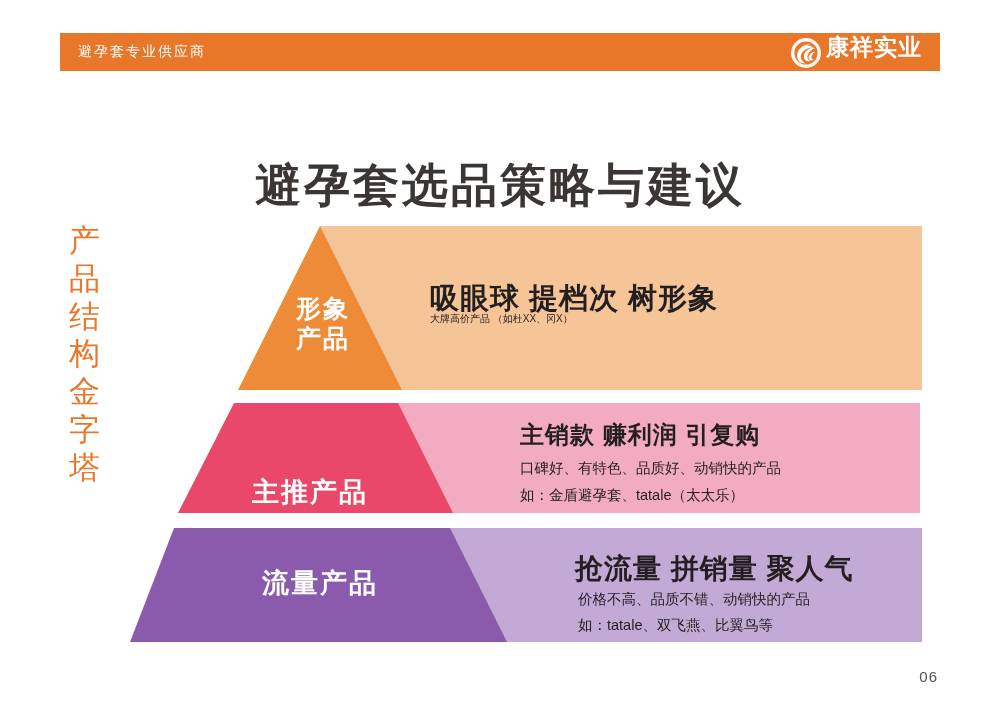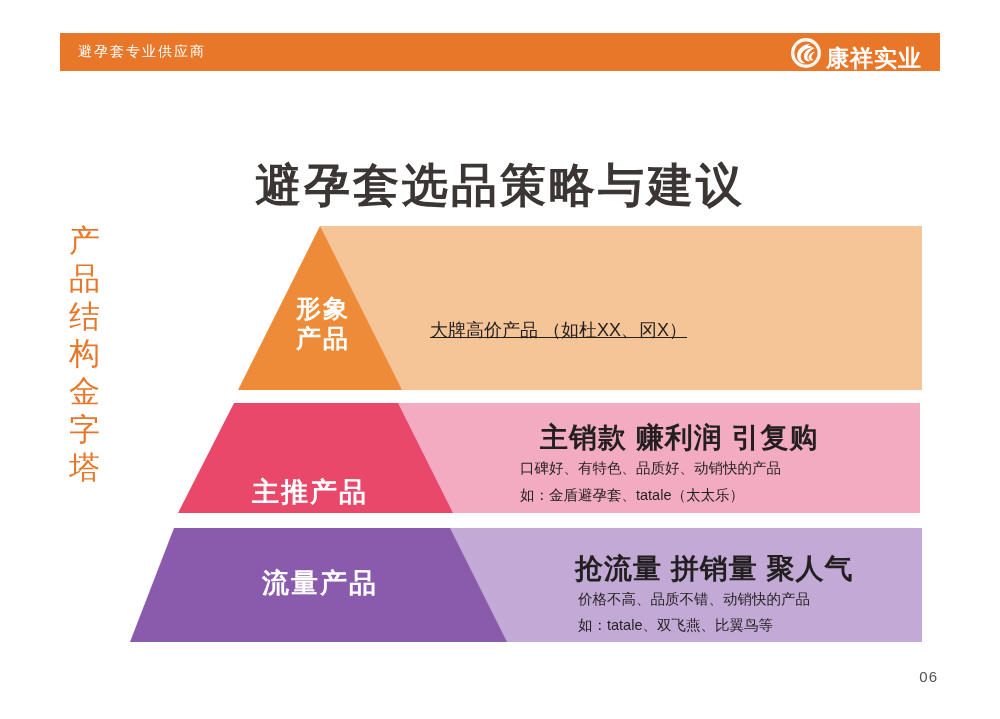--- a/index.html
+++ b/index.html
@@ -35,21 +35,21 @@
     letter-spacing: 2px;
     color: #ffffff;
     white-space: nowrap;
   }
   .logo-group {
     position: absolute;
     right: 78px;
     top: 36px;
     height: 34px;
     display: flex;
-    align-items: flex-end;
+    align-items: flex-start;
     gap: 3px;
   }
   .logo-mark {
     width: 34px;
     height: 34px;
     flex: 0 0 34px;
     display: block;
   }
   .logo-text {
     font-size: 23px;
@@ -132,27 +132,27 @@
     position: absolute;
     color: #231F20;
     white-space: nowrap;
   }
 
   
   #tier1 { left: 0; top: 6px; width: 792px; height: 164px; }
   #tier1 .tier-bg { left: 190px; right: 0; background: #F6C597; }
   #tier1 .tier-name { left: 150px; top: 68px; width: 86px; font-size: 25px; }
   #tier1 .tier-head { left: 300px; top: 53px; font-size: 29px; }
-  #tier1 .tier-sub  { left: 300px; top: 92px; font-size: 18px; text-decoration: underline; }
+  #tier1 .tier-sub  { left: 300px; top: 86px; font-size: 10px; }
 
   
   #tier2 { left: 0; top: 183px; width: 790px; height: 110px; }
   #tier2 .tier-bg { left: 120px; right: 0; background: #F2ABC0; }
   #tier2 .tier-name { left: 95px; top: 38px; width: 170px; font-size: 27px; margin-top: 36px; }
-  #tier2 .tier-head { left: 390px; top: 16px; font-size: 28px; margin-left: 20px; }
+  #tier2 .tier-head { left: 390px; top: 16px; font-size: 24px; }
   #tier2 .tier-sub.l1 { left: 390px; top: 56px; font-size: 14.5px; }
   #tier2 .tier-sub.l2 { left: 390px; top: 83px; font-size: 14.5px; }
 
   
   #tier3 { left: 0; top: 296px; width: 792px; height: 114px; margin-top: 12px; }
   #tier3 .tier-bg { left: 50px; right: 0; background: #C3AAD6; }
   #tier3 .tier-name { left: 105px; top: 40px; width: 170px; font-size: 27px; }
   #tier3 .tier-head { left: 445px; top: 22px; font-size: 28px; }
   #tier3 .tier-sub.l1 { left: 448px; top: 62px; font-size: 14.5px; }
   #tier3 .tier-sub.l2 { left: 448px; top: 88px; font-size: 14.5px; }
@@ -191,20 +191,21 @@
 
   <div class="pyramid">
 
     <div class="tier" id="tier1">
       <div class="tier-bg"></div>
       <svg class="tier-shape" viewBox="0 0 792 164" preserveAspectRatio="none" width="792" height="164">
         <polygon points="190,0 272,164 108,164" fill="#EE8B38"></polygon>
       </svg>
       <div class="tier-name">形象
 产品</div>
+      <div class="tier-head">吸眼球 提档次 树形象</div>
       <div class="tier-sub">大牌高价产品 （如杜XX、冈X）</div>
     </div>
 
     <div class="tier" id="tier2">
       <div class="tier-bg"></div>
       <svg class="tier-shape" viewBox="0 0 790 110" preserveAspectRatio="none" width="790" height="110">
         <polygon points="104,0 268,0 323,110 48,110" fill="#E9486B"></polygon>
       </svg>
       <div class="tier-name">主推产品</div>
       <div class="tier-head">主销款 赚利润 引复购</div>

